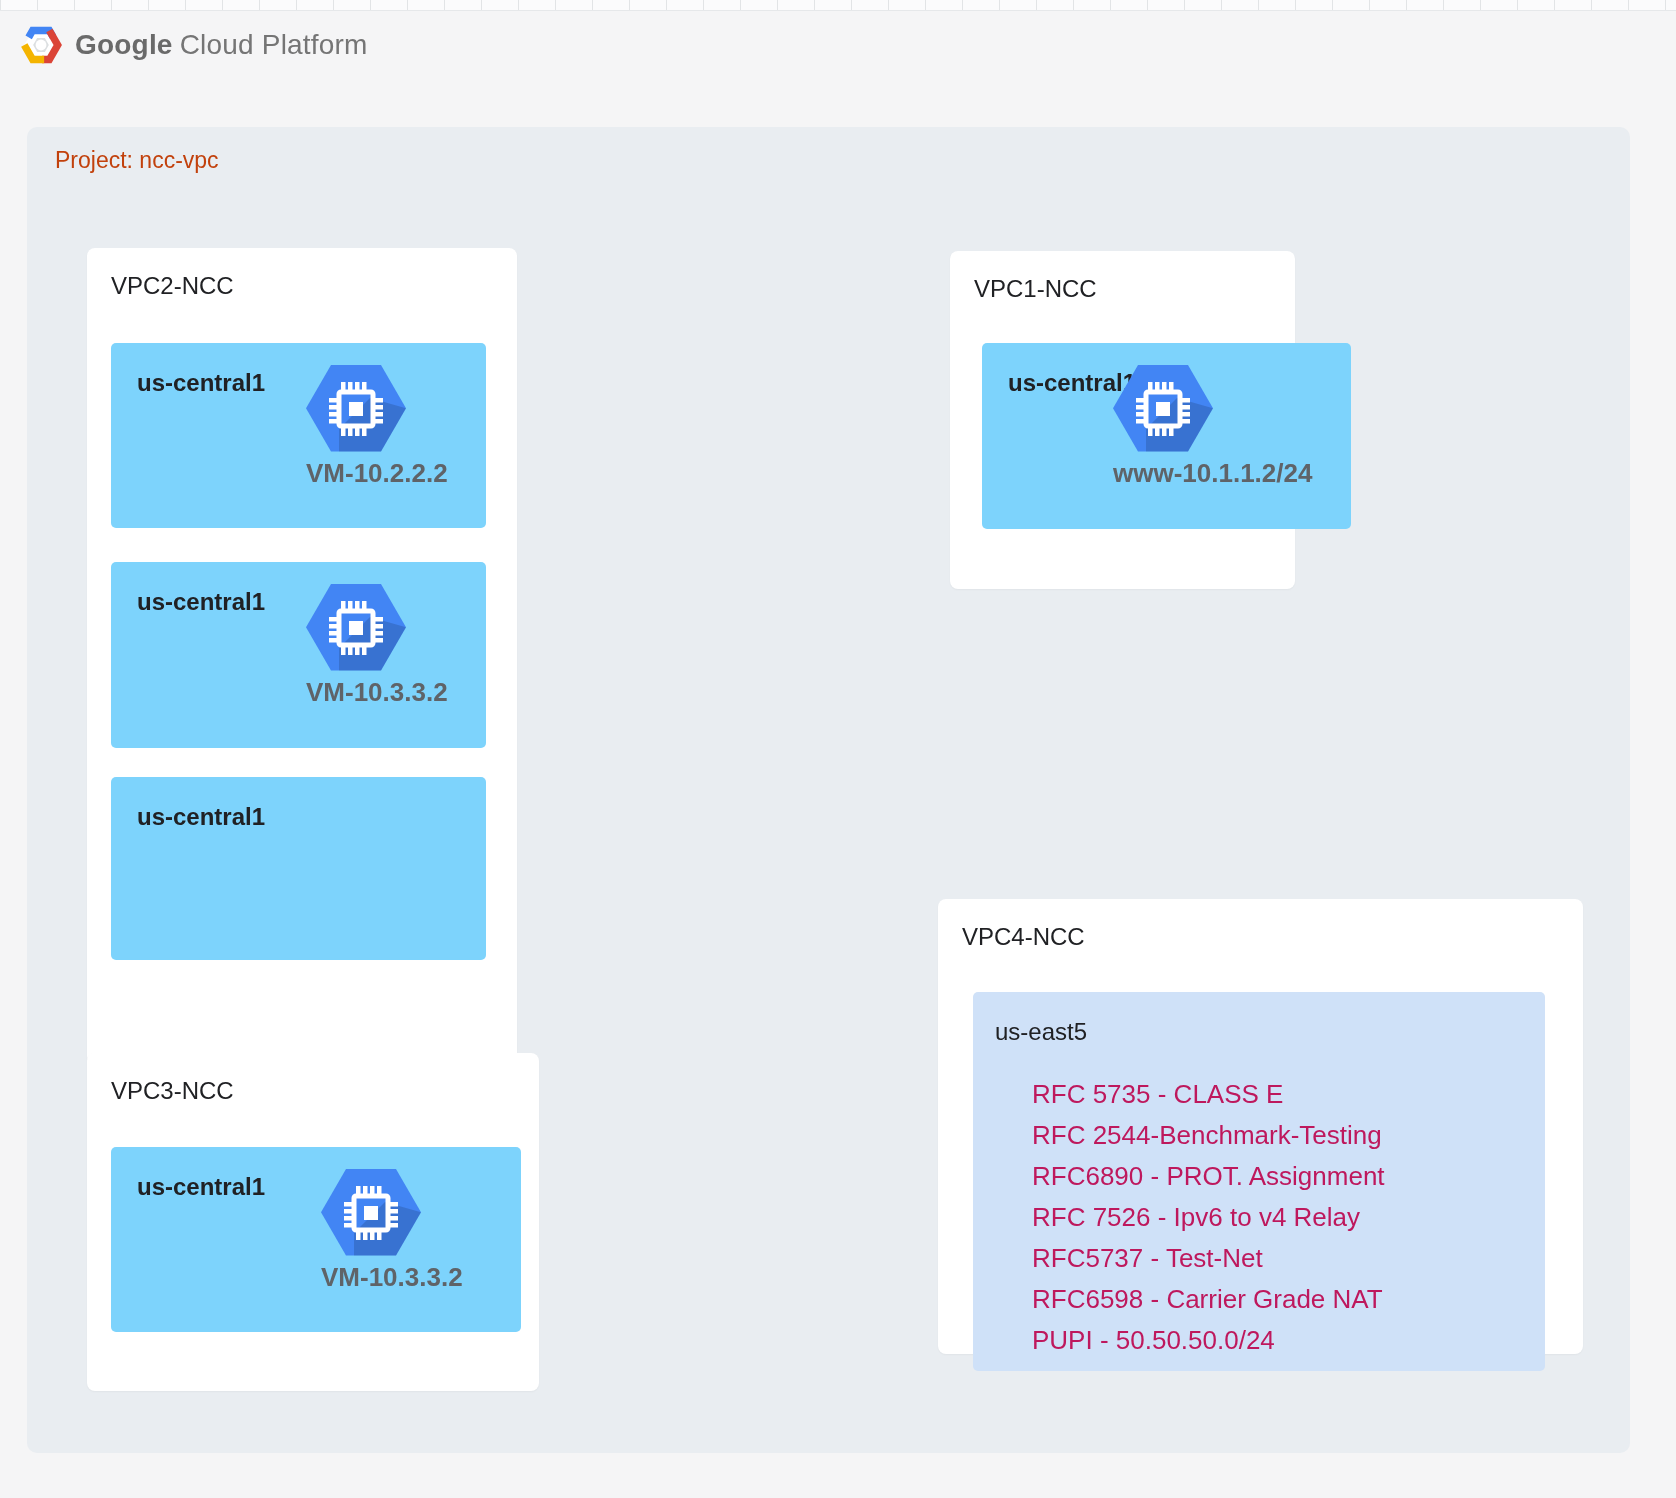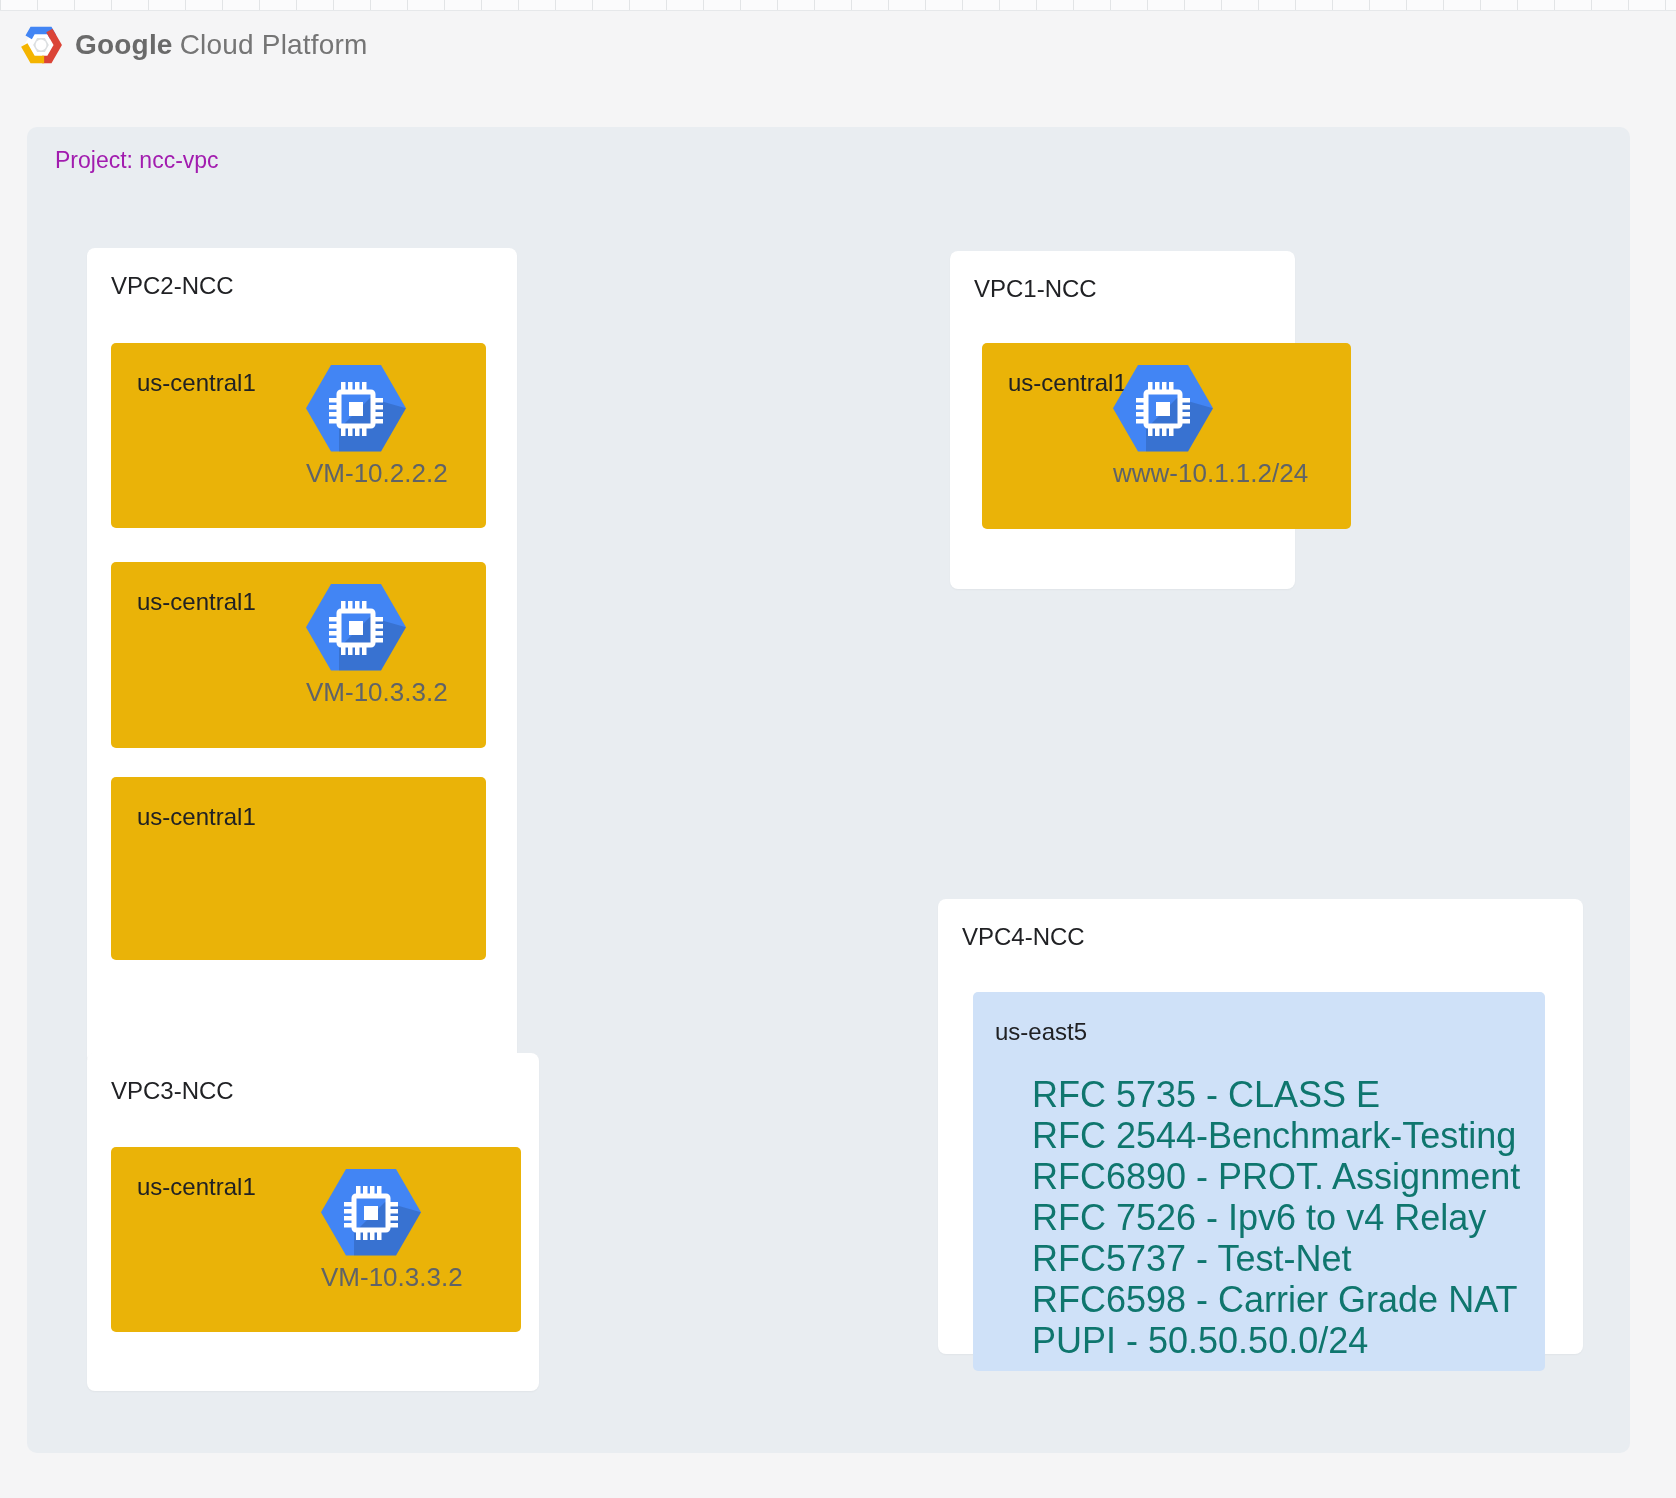--- a/index.html
+++ b/index.html
@@ -21,56 +21,56 @@
     display:flex;align-items:center;gap:11px;
   }
   .logo-text{font-size:28px;color:#757575;letter-spacing:.2px;white-space:nowrap;}
   .logo-text .bold{color:#6a6a6a;font-weight:700;margin-right:7px;}
   .project{
     position:absolute;left:27px;top:127px;width:1603px;height:1326px;
     background:#e9edf1;border-radius:10px;
   }
   .project-label{
     position:absolute;left:28px;top:20px;
-    font-size:23px;color:#a21caf;
+    font-size:23px;color:#c2410c;
   }
   .vpc{
     position:absolute;background:#ffffff;border-radius:8px;
     box-shadow:0 1px 2px rgba(0,0,0,0.04);
   }
   .vpc-title{
     position:absolute;left:24px;top:24px;
     font-size:24px;color:#202124;white-space:nowrap;
   }
   #vpc2{left:60px;top:121px;width:430px;height:816px;}
   #vpc1{left:923px;top:124px;width:345px;height:338px;}
   #vpc3{left:60px;top:926px;width:452px;height:338px;}
   #vpc4{left:911px;top:772px;width:645px;height:455px;}
   .region{position:absolute;border-radius:5px;}
-  .region.pink{background:#eab308;}
+  .region.pink{background:#7dd3fc;font-weight:bold;}
   .region.blue{background:#cfe1f8;}
   .region-name{
     position:absolute;left:26px;top:26px;
     font-size:24px;color:#202124;white-space:nowrap;
   }
   .vm-wrap{
     position:absolute;top:22px;display:flex;flex-direction:column;
     align-items:flex-start;
   }
   .vm-wrap .gce-icon{width:100px;height:88px;}
   .vm-label{
     margin-top:5px;font-size:26px;color:#5f6368;white-space:nowrap;
   }
   .range-lines{
     position:absolute;left:30px;right:0;top:66px;text-align:center;
     font-size:31px;line-height:41px;color:#5f6368;
   }
   .rfc-list{
     position:absolute;left:59px;top:82px;
-    font-size:36px;line-height:41px;color:#0f766e;white-space:nowrap;
+    font-size:26px;line-height:41px;color:#be185d;white-space:nowrap;
   }
 </style>
 </head>
 <body>
 
 <div class="canvas-grid"></div>
 
 <div class="logo">
   <svg width="46" height="46" viewBox="0 0 44 44">
     <polygon points="6,22 14,8.1 30,8.1 38,22 30,35.9 14,35.9" fill="#ffffff"></polygon>

